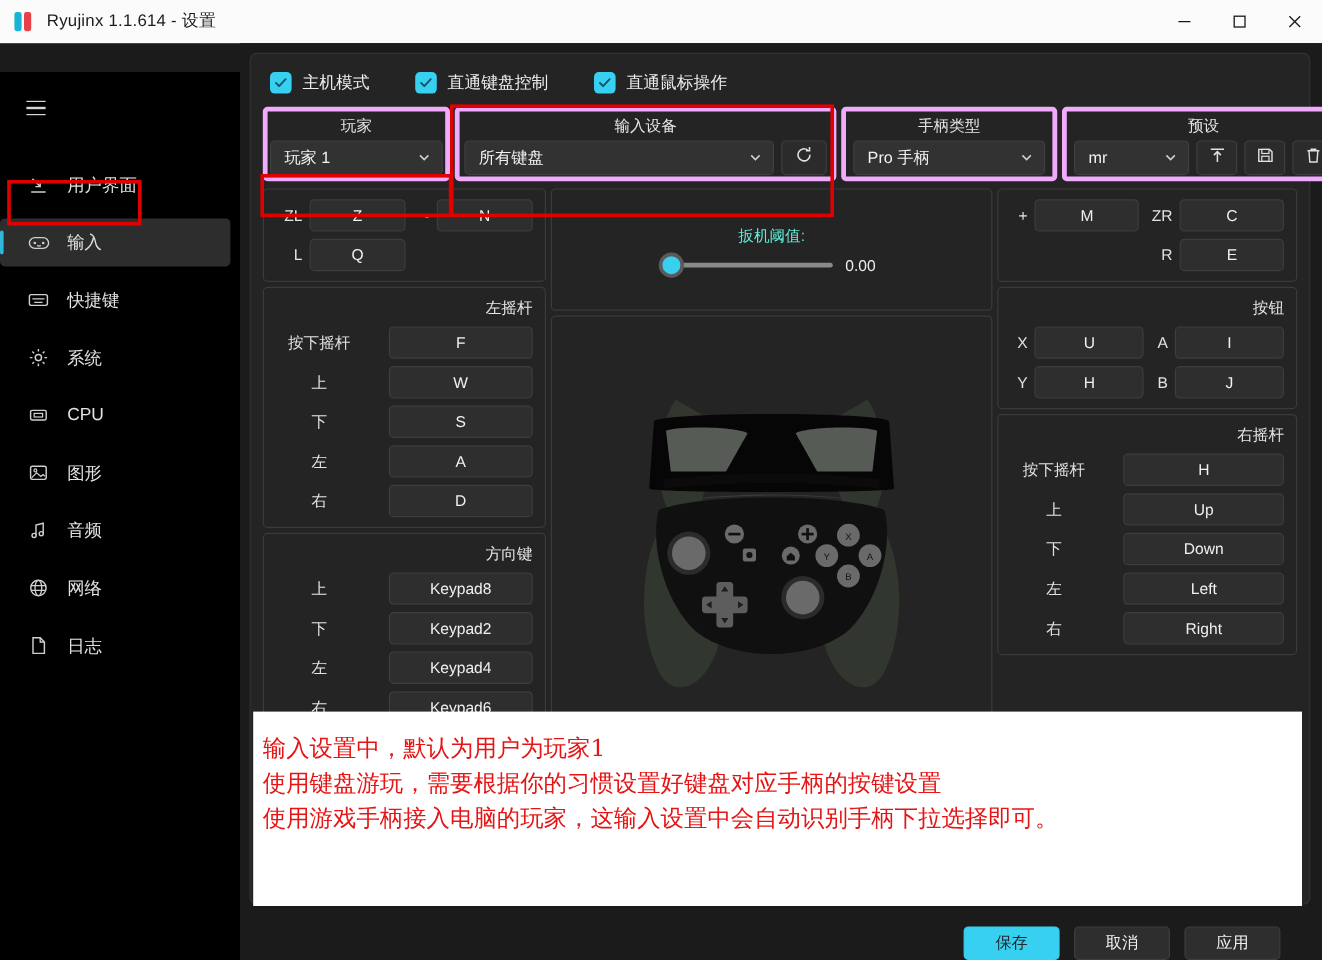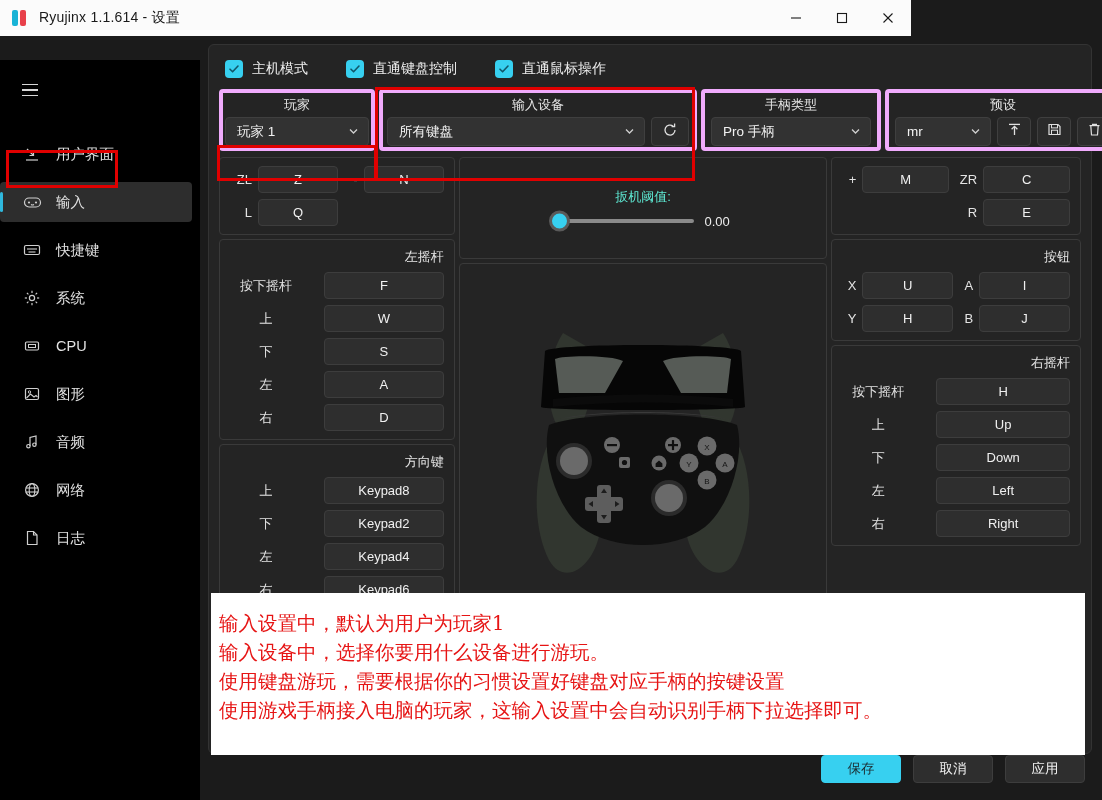--- a/index.html
+++ b/index.html
@@ -6,21 +6,21 @@
   html, body {
     width: 1102px; height: 800px;
     background: #1b1b1b;
     font-family: "Liberation Sans", "DejaVu Sans", sans-serif;
     overflow: hidden;
   }
   .app { position: relative; width: 1102px; height: 800px; background: #1b1b1b; }
 
   
   .titlebar {
-    position: absolute; left: 0; top: 0; width: 911px; height: 36px;
+    position: absolute; left: 0; top: 0; width: 1102px; height: 36px;
     background: #fbfbfb; display: flex; align-items: center;
   }
   .tb-icon { width: 18px; height: 18px; margin-left: 11px; position: relative; }
   .tb-icon .l, .tb-icon .r { position: absolute; top: 1px; width: 6px; height: 16px; border-radius: 2px; }
   .tb-icon .l { left: 1px; background: #18b3d6; }
   .tb-icon .r { left: 9px; background: #e8404a; }
   .tb-title { margin-left: 10px; font-size: 14px; color: #1a1a1a; letter-spacing: .2px; }
   .winbtns { position: absolute; right: 0; top: 0; height: 36px; display: flex; }
   .winbtn {
     width: 46px; height: 36px; display: flex; align-items: center; justify-content: center;
@@ -165,22 +165,22 @@
     background: #ffffff; padding: 16px 0 0 8px;
   }
   .annot p {
     color: #e61414; font-size: 19.5px; line-height: 29px;
     font-family: "DejaVu Serif", "Liberation Serif", serif; white-space: nowrap;
   }
 
   
   .footer {
     position: absolute; left: 200px; top: 755px; width: 902px; height: 45px;
-    display: flex; align-items: flex-start; justify-content: flex-end; gap: 12px;
-    padding-right: 17px; background: #1b1b1b;
+    display: flex; align-items: flex-end; justify-content: flex-end; gap: 12px;
+    padding-right: 35px; background: #1b1b1b;
   }
   .btn {
     width: 80px; height: 28px; border-radius: 4px; font-size: 13.5px;
     display: flex; align-items: center; justify-content: center;
     background: #2e2e2e; border: 1px solid #3d3d3d; color: #f0f0f0;
   }
   .btn.primary { background: #37d0f0; border-color: #37d0f0; color: #1b2b30; }
 </style>
 </head>
 <body>
@@ -642,21 +642,20 @@
             <div class="bindrow">
               <div class="blabel">右</div>
               <div class="key">Right</div>
             </div>
           </div>
         </div>
       </div>
 
       <div class="annot">
         <p>输入设置中，默认为用户为玩家1</p>
-        <p>输入设备中，选择你要用什么设备进行游玩。</p>
         <p>使用键盘游玩，需要根据你的习惯设置好键盘对应手柄的按键设置</p>
         <p>使用游戏手柄接入电脑的玩家，这输入设置中会自动识别手柄下拉选择即可。</p>
       </div>
 
       <div class="redbox" style="left:8px; top:100px; width:160px; height:36px;"></div>
       <div class="redbox" style="left:166px; top:42px; width:320px; height:94px;"></div>
     </div>
   </div>
 
   <div class="footer">

